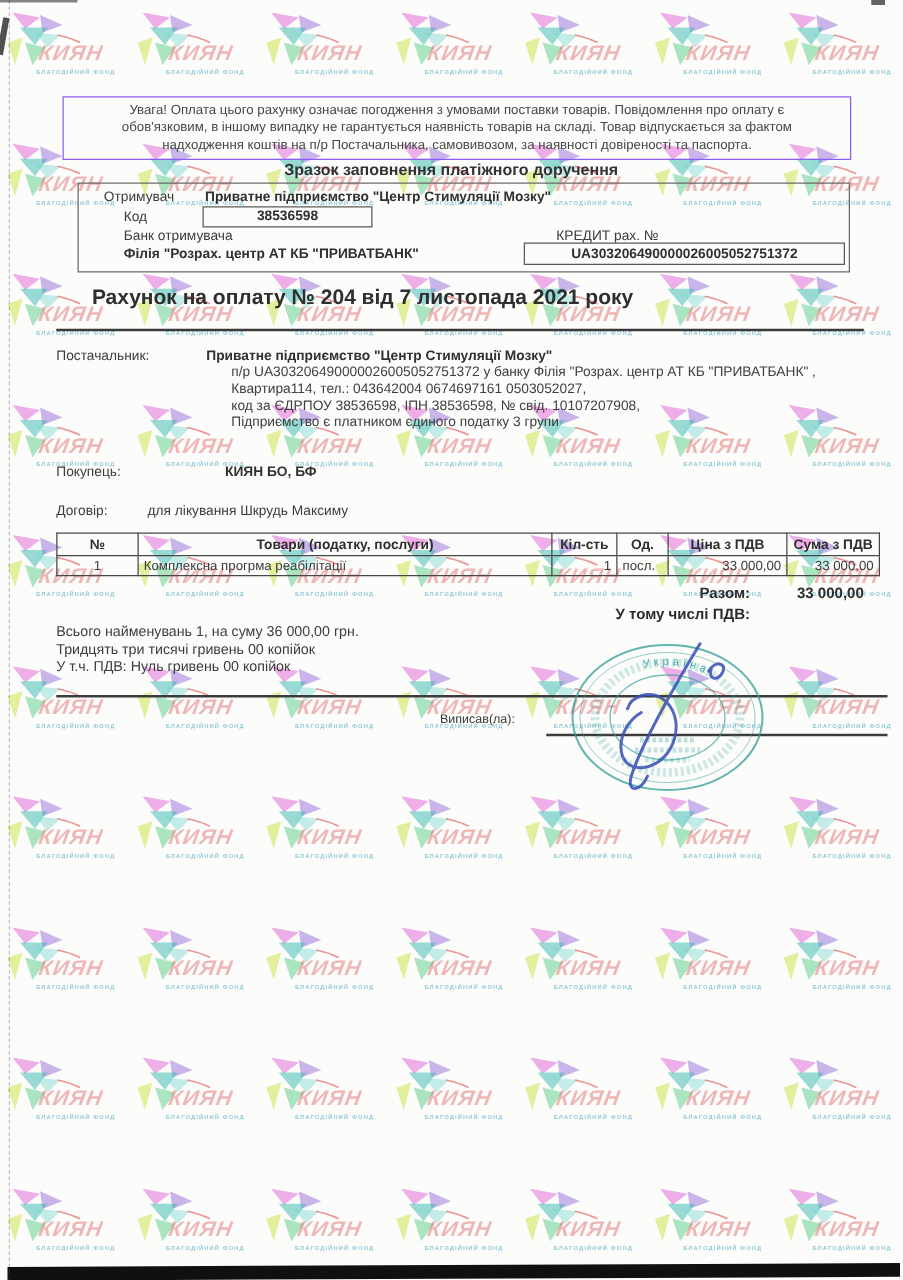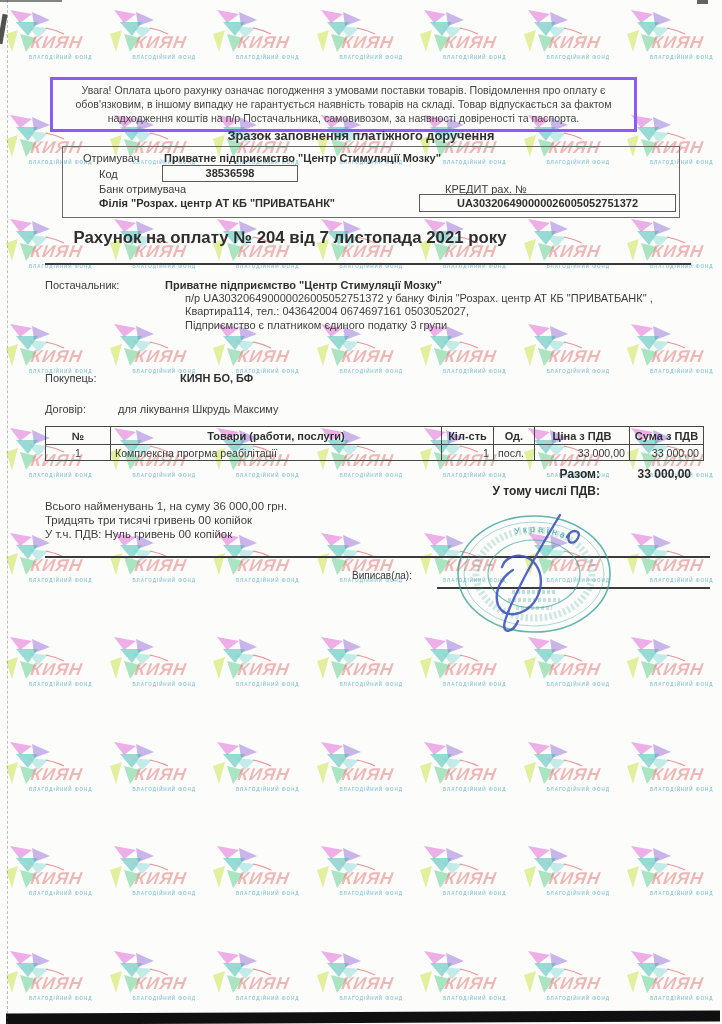--- a/index.html
+++ b/index.html
@@ -12,21 +12,21 @@
   #watermark-layer{position:absolute;inset:0;z-index:0;pointer-events:none;}
   .wm-tile{position:absolute;width:100px;height:62px;}
   .wm-tile svg{position:absolute;left:0;top:0;}
   .wm-brand{position:absolute;left:27px;top:23px;font-size:17px;font-weight:bold;
             font-style:italic;letter-spacing:1px;color:rgba(221,85,85,.42);
             transform:skewX(-10deg);white-space:nowrap;}
   .wm-sub{position:absolute;left:25px;top:45px;font-size:4.6px;font-weight:bold;
           letter-spacing:.9px;color:rgba(60,160,185,.55);white-space:nowrap;}
   
   #content{position:absolute;inset:0;z-index:1;font-size:11px;}
-  .notice{left:50px;top:77px;width:581px;border:3px solid #8b5cf6;padding:4px 0;
+  .notice{left:50px;top:77px;width:581px;border:1px solid #8b5cf6;padding:4px 24px;
           text-align:center;font-size:10.6px;line-height:1.3;color:#464646;}
   .sample-heading{left:0;top:128px;width:722px;text-align:center;
                   font-size:12.8px;font-weight:bold;color:#323232;}
   .paybox{left:62px;top:146px;width:616px;height:70px;border:1px solid #6a6a6a;}
   .code-box{left:99px;top:18px;width:134px;height:15px;border:1px solid #5a5a5a;
             text-align:center;font-weight:bold;line-height:15px;color:#2f2f2f;}
   .iban-box{left:356px;top:47px;width:255px;height:16px;border:1px solid #5a5a5a;
             text-align:center;font-weight:bold;line-height:16px;color:#2f2f2f;}
   .invoice-title{left:0;top:228px;width:580px;text-align:center;
                  font-size:16.8px;font-weight:bold;color:#2e2e2e;}
@@ -994,34 +994,35 @@
     </div>
 
     <div class="abs invoice-title">Рахунок на оплату № 204 від 7 листопада 2021 року</div>
     <div class="abs rule1"></div>
 
     <span class="abs" style="left:45px;top:279px;">Постачальник:</span>
     <span class="abs b" style="left:165px;top:279px;">Приватне підприємство  "Центр Стимуляції Мозку"</span>
     <div class="abs sup-lines">
       <div>п/р UA303206490000026005052751372 у банку Філія "Розрах. центр АТ КБ "ПРИВАТБАНК" ,</div>
       <div>Квартира114, тел.: 043642004 0674697161 0503052027,</div>
+      <div>код за ЄДРПОУ 38536598, ІПН 38536598, № свід. 10107207908,</div>
       <div>Підприємство є платником єдиного податку 3 групи</div>
     </div>
 
     <span class="abs" style="left:45px;top:372px;">Покупець:</span>
     <span class="abs b" style="left:165px;top:372px;margin-left:15px;">КИЯН БО, БФ</span>
 
     <span class="abs" style="left:45px;top:403px;">Договір:</span>
     <span class="abs" style="left:118px;top:403px;text-align:center;">для лікування Шкрудь Максиму</span>
 
     <table class="items">
       <tbody>
           <tr>
         <th style="width:56px;">№</th>
-        <th style="width:322px;">Товари (работи, послуги)</th>
+        <th style="width:322px;">Товари (податку, послуги)</th>
         <th style="width:43px;">Кіл-сть</th>
         <th style="width:32px;">Од.</th>
         <th style="width:86px;">Ціна з ПДВ</th>
         <th style="width:65px;">Сума з ПДВ</th>
       </tr>
       <tr>
         <td style="text-align:center;">1</td>
         <td>Комплексна прогрма реабілітації</td>
         <td class="tr-right">1</td>
         <td>посл.</td>

